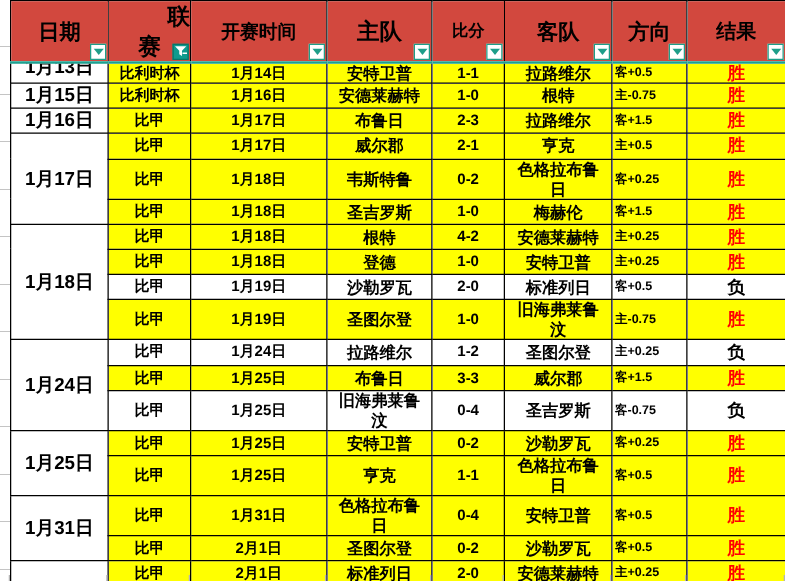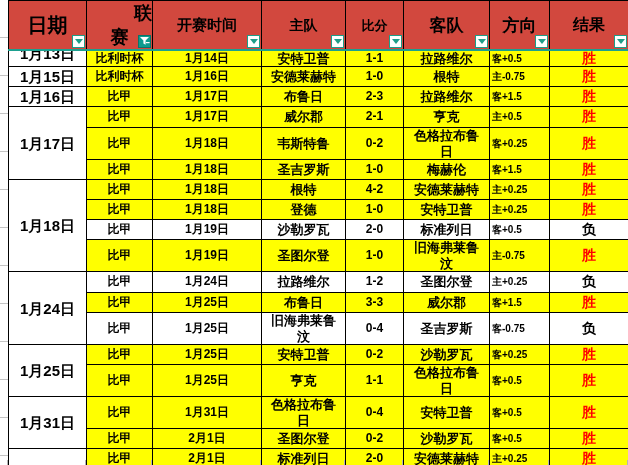--- a/index.html
+++ b/index.html
@@ -30,24 +30,24 @@
     background: var(--header-bg);
     border: 1px solid #000;
     border-bottom: 2px solid var(--freeze-line);
     height: 38px;
     position: relative;
     font-weight: bold;
     text-align: center;
     padding: 0;
     overflow: hidden;
   }
-  th:nth-child(1) .lbl { font-size: 20px; }
+  th:nth-child(1) .lbl { font-size: 17px; }
   th:nth-child(2) .lbl { font-size: 18px; margin-left: 47px; }
   th:nth-child(3) .lbl { font-size: 15px; }
-  th:nth-child(4) .lbl { font-size: 14px; }
+  th:nth-child(4) .lbl { font-size: 18px; }
   th:nth-child(5) .lbl { font-size: 13px; }
   th:nth-child(6) .lbl { font-size: 17px; text-align: center; }
   th:nth-child(7) .lbl { font-size: 17px; }
   th:nth-child(8) .lbl { font-size: 16px; }
 
   .fbtn {
     position: absolute; right: 1px; bottom: 1px;
     width: 13px; height: 13px;
     background: #fff;
     border: 1px solid var(--filter-green);

